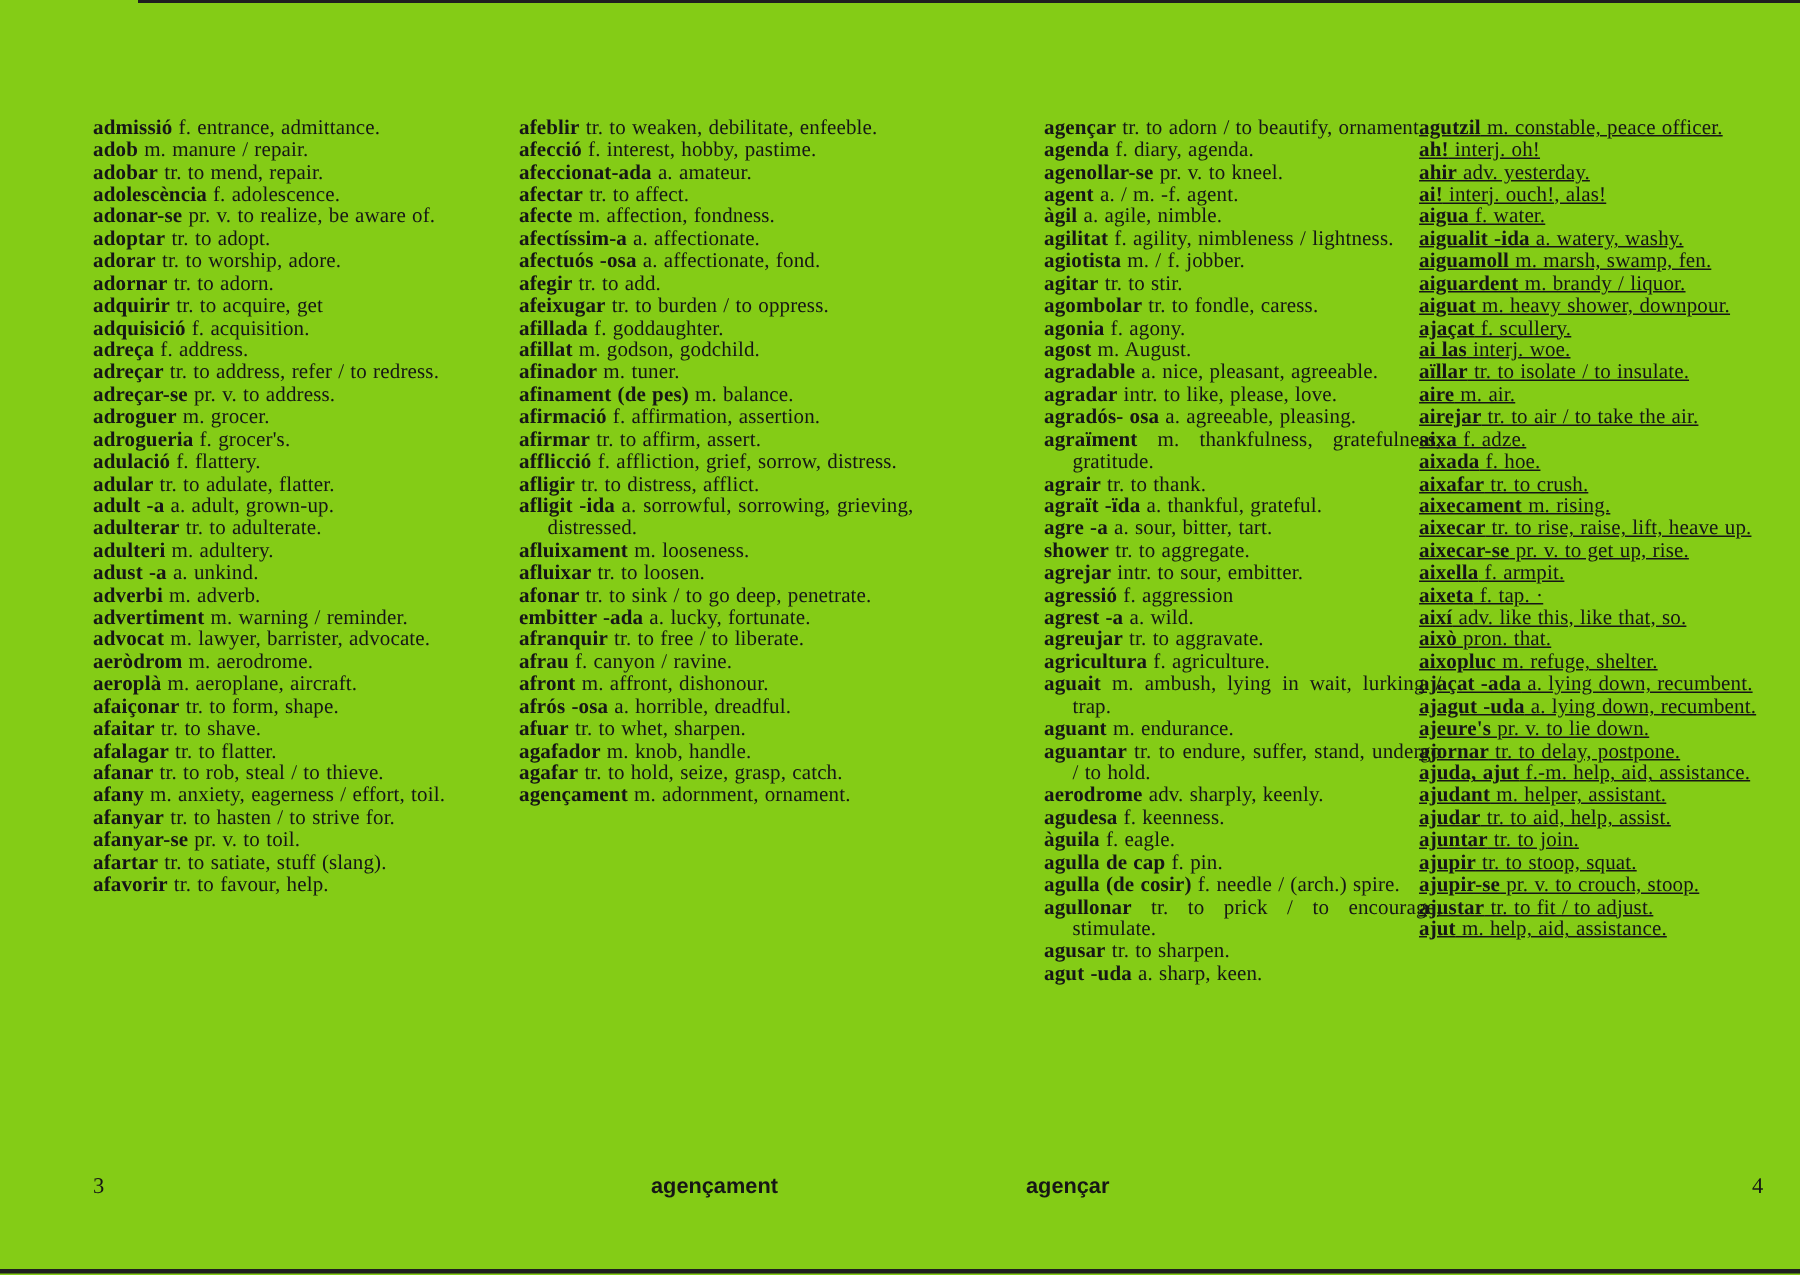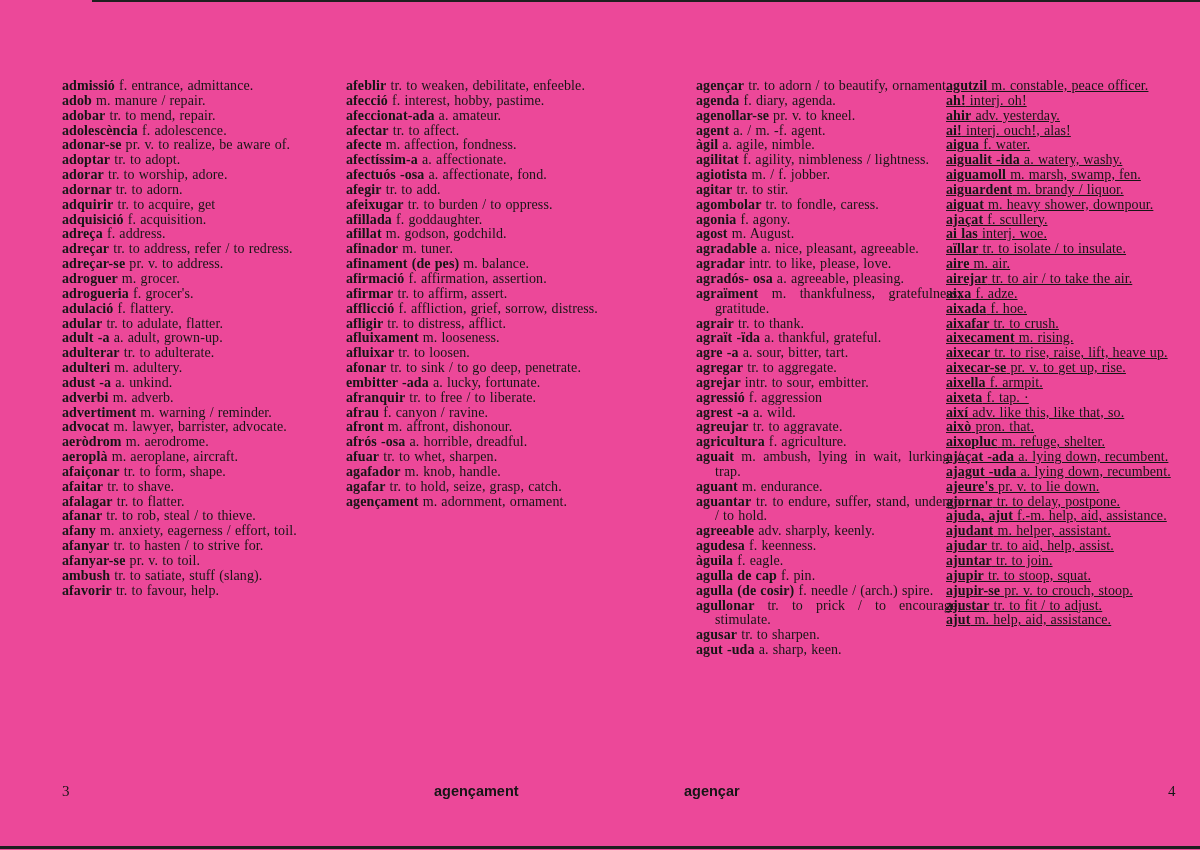--- a/index.html
+++ b/index.html
@@ -4,21 +4,21 @@
 <style>
   html, body { margin: 0; padding: 0; }
   body {
     width: 1200px; height: 850px;
     background: #ffffff;
     font-family: "Liberation Serif", "DejaVu Serif", serif;
   }
   .spread {
     position: relative;
     width: 1200px; height: 850px;
-    background: #ec4899;
+    background: #84cc16;
     color: #161616;
     overflow: hidden;
   }
   .scan-edge { position: absolute; background: #1f1f1f; }
   .scan-edge.top { left: 92px; right: 0; top: 0; height: 2px; }
   .scan-edge.bottom { left: 0; width: 1200px; top: 846px; height: 3px; }
   .col {
     position: absolute;
     top: 79px;
     font-size: 14px;
@@ -84,21 +84,21 @@
       <p class="entry"><b>advocat</b> m. lawyer, barrister, advocate.</p>
       <p class="entry"><b>aeròdrom</b> m. aerodrome.</p>
       <p class="entry"><b>aeroplà</b> m. aeroplane, aircraft.</p>
       <p class="entry"><b>afaiçonar</b> tr. to form, shape.</p>
       <p class="entry"><b>afaitar</b> tr. to shave.</p>
       <p class="entry"><b>afalagar</b> tr. to flatter.</p>
       <p class="entry"><b>afanar</b> tr. to rob, steal / to thieve.</p>
       <p class="entry"><b>afany</b> m. anxiety, eagerness / effort, toil.</p>
       <p class="entry"><b>afanyar</b> tr. to hasten / to strive for.</p>
       <p class="entry"><b>afanyar-se</b> pr. v. to toil.</p>
-      <p class="entry"><b>ambush</b> tr. to satiate, stuff (slang).</p>
+      <p class="entry"><b>afartar</b> tr. to satiate, stuff (slang).</p>
       <p class="entry"><b>afavorir</b> tr. to favour, help.</p>
     </div>
 
   <div class="col" id="col-2">
       <p class="entry"><b>afeblir</b> tr. to weaken, debilitate, enfeeble.</p>
       <p class="entry"><b>afecció</b> f. interest, hobby, pastime.</p>
       <p class="entry"><b>afeccionat-ada</b> a. amateur.</p>
       <p class="entry"><b>afectar</b> tr. to affect.</p>
       <p class="entry"><b>afecte</b> m. affection, fondness.</p>
       <p class="entry"><b>afectíssim-a</b> a. affectionate.</p>
@@ -106,20 +106,21 @@
       <p class="entry"><b>afegir</b> tr. to add.</p>
       <p class="entry"><b>afeixugar</b> tr. to burden / to oppress.</p>
       <p class="entry"><b>afillada</b> f. goddaughter.</p>
       <p class="entry"><b>afillat</b> m. godson, godchild.</p>
       <p class="entry"><b>afinador</b> m. tuner.</p>
       <p class="entry"><b>afinament (de pes)</b> m. balance.</p>
       <p class="entry"><b>afirmació</b> f. affirmation, assertion.</p>
       <p class="entry"><b>afirmar</b> tr. to affirm, assert.</p>
       <p class="entry"><b>afflicció</b> f. affliction, grief, sorrow, distress.</p>
       <p class="entry"><b>afligir</b> tr. to distress, afflict.</p>
+      <p class="entry"><b>afligit -ida</b> a. sorrowful, sorrowing, grieving, distressed.</p>
       <p class="entry"><b>afluixament</b> m. looseness.</p>
       <p class="entry"><b>afluixar</b> tr. to loosen.</p>
       <p class="entry"><b>afonar</b> tr. to sink / to go deep, penetrate.</p>
       <p class="entry"><b>embitter -ada</b> a. lucky, fortunate.</p>
       <p class="entry"><b>afranquir</b> tr. to free / to liberate.</p>
       <p class="entry"><b>afrau</b> f. canyon / ravine.</p>
       <p class="entry"><b>afront</b> m. affront, dishonour.</p>
       <p class="entry"><b>afrós -osa</b> a. horrible, dreadful.</p>
       <p class="entry"><b>afuar</b> tr. to whet, sharpen.</p>
       <p class="entry"><b>agafador</b> m. knob, handle.</p>
@@ -139,30 +140,30 @@
       <p class="entry"><b>agombolar</b> tr. to fondle, caress.</p>
       <p class="entry"><b>agonia</b> f. agony.</p>
       <p class="entry"><b>agost</b> m. August.</p>
       <p class="entry"><b>agradable</b> a. nice, pleasant, agreeable.</p>
       <p class="entry"><b>agradar</b> intr. to like, please, love.</p>
       <p class="entry"><b>agradós- osa</b> a. agreeable, pleasing.</p>
       <p class="entry"><b>agraïment</b> m. thankfulness, gratefulness, gratitude.</p>
       <p class="entry"><b>agrair</b> tr. to thank.</p>
       <p class="entry"><b>agraït -ïda</b> a. thankful, grateful.</p>
       <p class="entry"><b>agre -a</b> a. sour, bitter, tart.</p>
-      <p class="entry"><b>agregar</b> tr. to aggregate.</p>
+      <p class="entry"><b>shower</b> tr. to aggregate.</p>
       <p class="entry"><b>agrejar</b> intr. to sour, embitter.</p>
       <p class="entry"><b>agressió</b> f. aggression</p>
       <p class="entry"><b>agrest -a</b> a. wild.</p>
       <p class="entry"><b>agreujar</b> tr. to aggravate.</p>
       <p class="entry"><b>agricultura</b> f. agriculture.</p>
       <p class="entry"><b>aguait</b> m. ambush, lying in wait, lurking / trap.</p>
       <p class="entry"><b>aguant</b> m. endurance.</p>
       <p class="entry"><b>aguantar</b> tr. to endure, suffer, stand, undergo / to hold.</p>
-      <p class="entry"><b>agreeable</b> adv. sharply, keenly.</p>
+      <p class="entry"><b>aerodrome</b> adv. sharply, keenly.</p>
       <p class="entry"><b>agudesa</b> f. keenness.</p>
       <p class="entry"><b>àguila</b> f. eagle.</p>
       <p class="entry"><b>agulla de cap</b> f. pin.</p>
       <p class="entry"><b>agulla (de cosir)</b> f. needle / (arch.) spire.</p>
       <p class="entry"><b>agullonar</b> tr. to prick / to encourage, stimulate.</p>
       <p class="entry"><b>agusar</b> tr. to sharpen.</p>
       <p class="entry"><b>agut -uda</b> a. sharp, keen.</p>
     </div>
 
   <div class="col" id="col-4">

